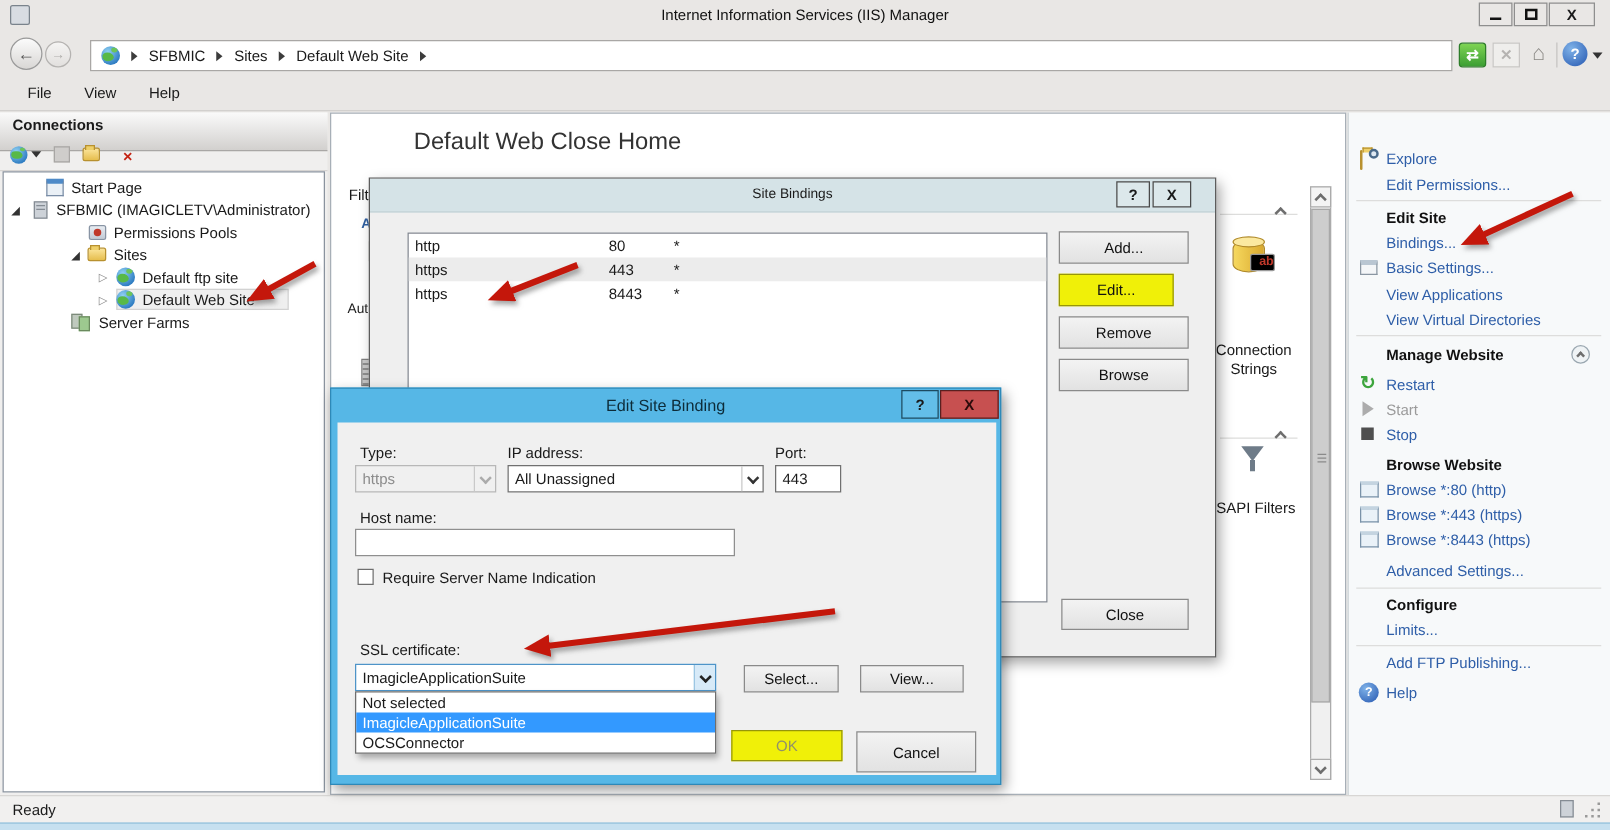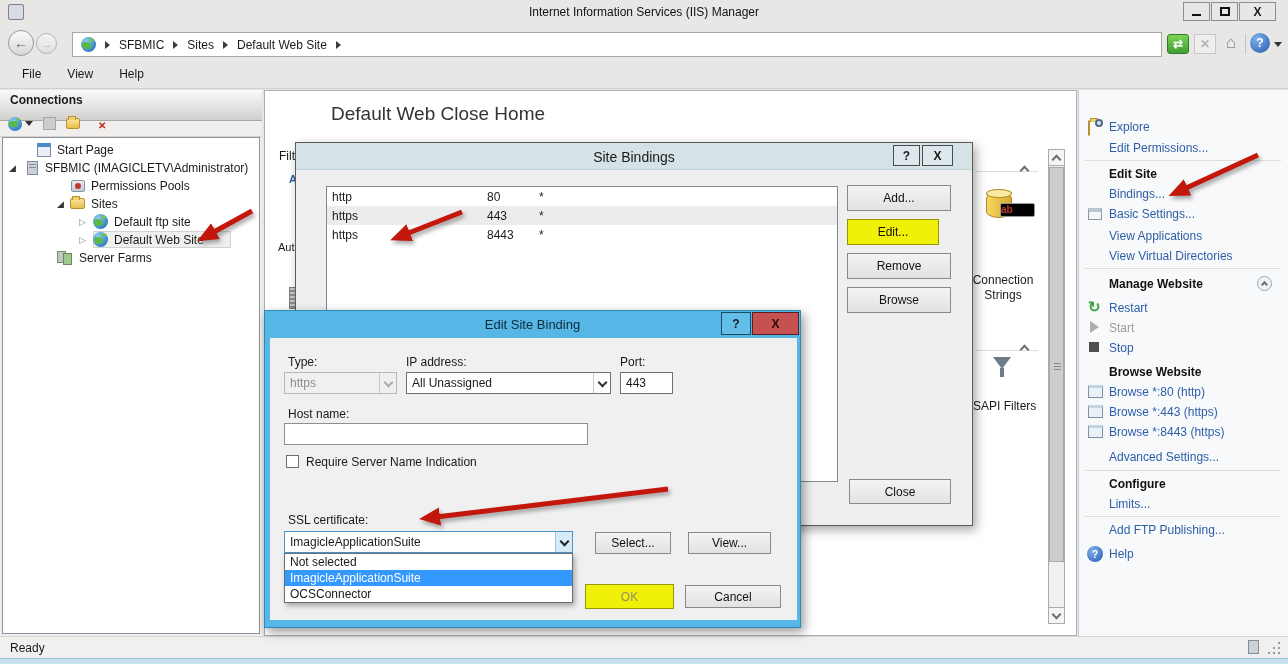--- a/index.html
+++ b/index.html
@@ -170,21 +170,21 @@
     <div class="a" style="left:13px;top:150px;font-size:11px">Auth</div>
     <span class="a" style="left:24px;top:196px;width:13px;height:22px;background:repeating-linear-gradient(#C8C8C8 0 2px,#8E8E8E 2px 4px);border:1px solid #7E7E7E"></span>
     <div class="a" style="left:19px;top:218px;font-size:12px">M</div>
 
     
     <div class="a sep-h" style="left:711px;top:80px;width:62px"></div>
     <span class="a chevup" style="left:756px;top:76px"></span>
     <div class="a" style="left:721px;top:98px;width:34px;height:32px">
       <span class="a" style="left:0;top:3px;width:26px;height:26px;background:linear-gradient(90deg,#F6D85E,#D9A92F);border-radius:50%/26%;border:1px solid #B08A2A"></span>
       <span class="a" style="left:0;top:0;width:26px;height:9px;background:#FBE9A0;border:1px solid #B08A2A;border-radius:50%"></span>
-      <span class="a" style="left:14px;top:14px;width:35px;height:14px;background:#000000;border:1px solid #9A9A9A;border-radius:2px;color:#C0392B;font-weight:bold;font-size:10px;text-align:left">ab</span>
+      <span class="a" style="left:14px;top:14px;width:20px;height:14px;background:#000000;border:1px solid #9A9A9A;border-radius:2px;color:#C0392B;font-weight:bold;font-size:10px;text-align:right">ab</span>
     </div>
     <div class="a" style="left:690px;top:182px;width:96px;text-align:center;line-height:15px;font-size:12px">Connection Strings</div>
 
     
     <div class="a sep-h" style="left:711px;top:259px;width:62px"></div>
     <span class="a chevup" style="left:756px;top:255px"></span>
     <div class="a" style="left:722px;top:266px;width:34px;height:36px">
       <span class="globe a" style="left:0;top:4px;width:30px;height:30px"></span>
       <span class="a" style="left:6px;top:0;width:0;height:0;border-left:9px solid transparent;border-right:9px solid transparent;border-top:12px solid #6E7B88"></span>
       <span class="a" style="left:13px;top:11px;width:4px;height:9px;background:#6E7B88"></span>
@@ -248,21 +248,21 @@
     <div class="a sep-h" style="left:6px;top:426px;width:196px"></div>
     <div class="a link" style="left:30px;top:433px">Add FTP Publishing...</div>
     <span class="a" style="left:8px;top:456px;width:16px;height:16px;border-radius:50%;background:radial-gradient(circle at 35% 30%,#7FB2E8,#2557B0);color:#fff;font-weight:bold;font-size:10px;display:flex;align-items:center;justify-content:center">
         <span>?</span>
       </span>
     <div class="a link" style="left:30px;top:457px">Help</div>
   </div>
 
   <div class="a" style="left:295px;top:142px;width:678px;height:384px;background:#EFEFEF;border:1px solid #5C5C5C;box-shadow:3px 4px 10px rgba(0,0,0,.35);z-index:10">
     <div class="a" style="left:0;top:0;width:676px;height:27px;background:#D5E3E7;border-bottom:1px solid #C2D2D6">
-      <div class="a" style="left:0;right:0;top:6px;text-align:center;font-size:14px">Site Bindings</div>
+      <div class="a" style="left:0;right:0;top:6px;text-align:center;font-size:11px">Site Bindings</div>
       <div class="a winbtn" style="left:597px;top:2px;width:27px;height:21px;border-color:#4A4A4A;background:#DCE8EB;font-weight:bold">
           <span>?</span>
         </div>
       <div class="a winbtn" style="left:626px;top:2px;width:31px;height:21px;border-color:#4A4A4A;background:#DCE8EB;font-weight:bold">
           <span>X</span>
         </div>
     </div>
 
     <div class="a" style="left:30px;top:43px;width:512px;height:296px;background:#fff;border:1px solid #828790;font-size:12px">
       <div style="display:flex;height:19px">
@@ -342,21 +342,21 @@
     <div class="btn a" style="left:330px;top:221px;width:76px;height:22px">Select...</div>
     <div class="btn a" style="left:423px;top:221px;width:83px;height:22px">View...</div>
 
     <div class="a" style="left:19px;top:242px;width:289px;height:50px;background:#fff;border:1px solid #6E6E6E;box-shadow:2px 3px 5px rgba(0,0,0,.3);z-index:5">
       <div class="list-item">Not selected</div>
       <div class="list-item" style="background:#3399FF;color:#fff">ImagicleApplicationSuite</div>
       <div class="list-item">OCSConnector</div>
     </div>
 
     <div class="btn yellow a" style="left:320px;top:273px;width:89px;height:25px;color:#91916A">OK</div>
-    <div class="btn a" style="left:420px;top:274px;width:96px;height:23px">Cancel</div>
+    <div class="btn a" style="left:420px;top:274px;width:96px;height:33px">Cancel</div>
   </div>
 
   <div class="a" style="left:0;top:636px;width:1288px;height:22px;background:#F1F0EF;border-top:1px solid #D8D6D4">
     <div class="a" style="left:10px;top:4px">Ready</div>
     <span class="a" style="left:1248px;top:3px;width:11px;height:14px;background:#CDD2D8;border:1px solid #858C94">
       <span class="globe a" style="left:-5px;top:-2px;width:10px;height:10px"></span>
     </span>
     <span class="a dots" style="left:1268px;top:15px"></span>
   </div>
   <div class="a" style="left:0;top:658px;width:1288px;height:6px;background:#C6E0F0;border-top:1px solid #96C2DC"></div>

